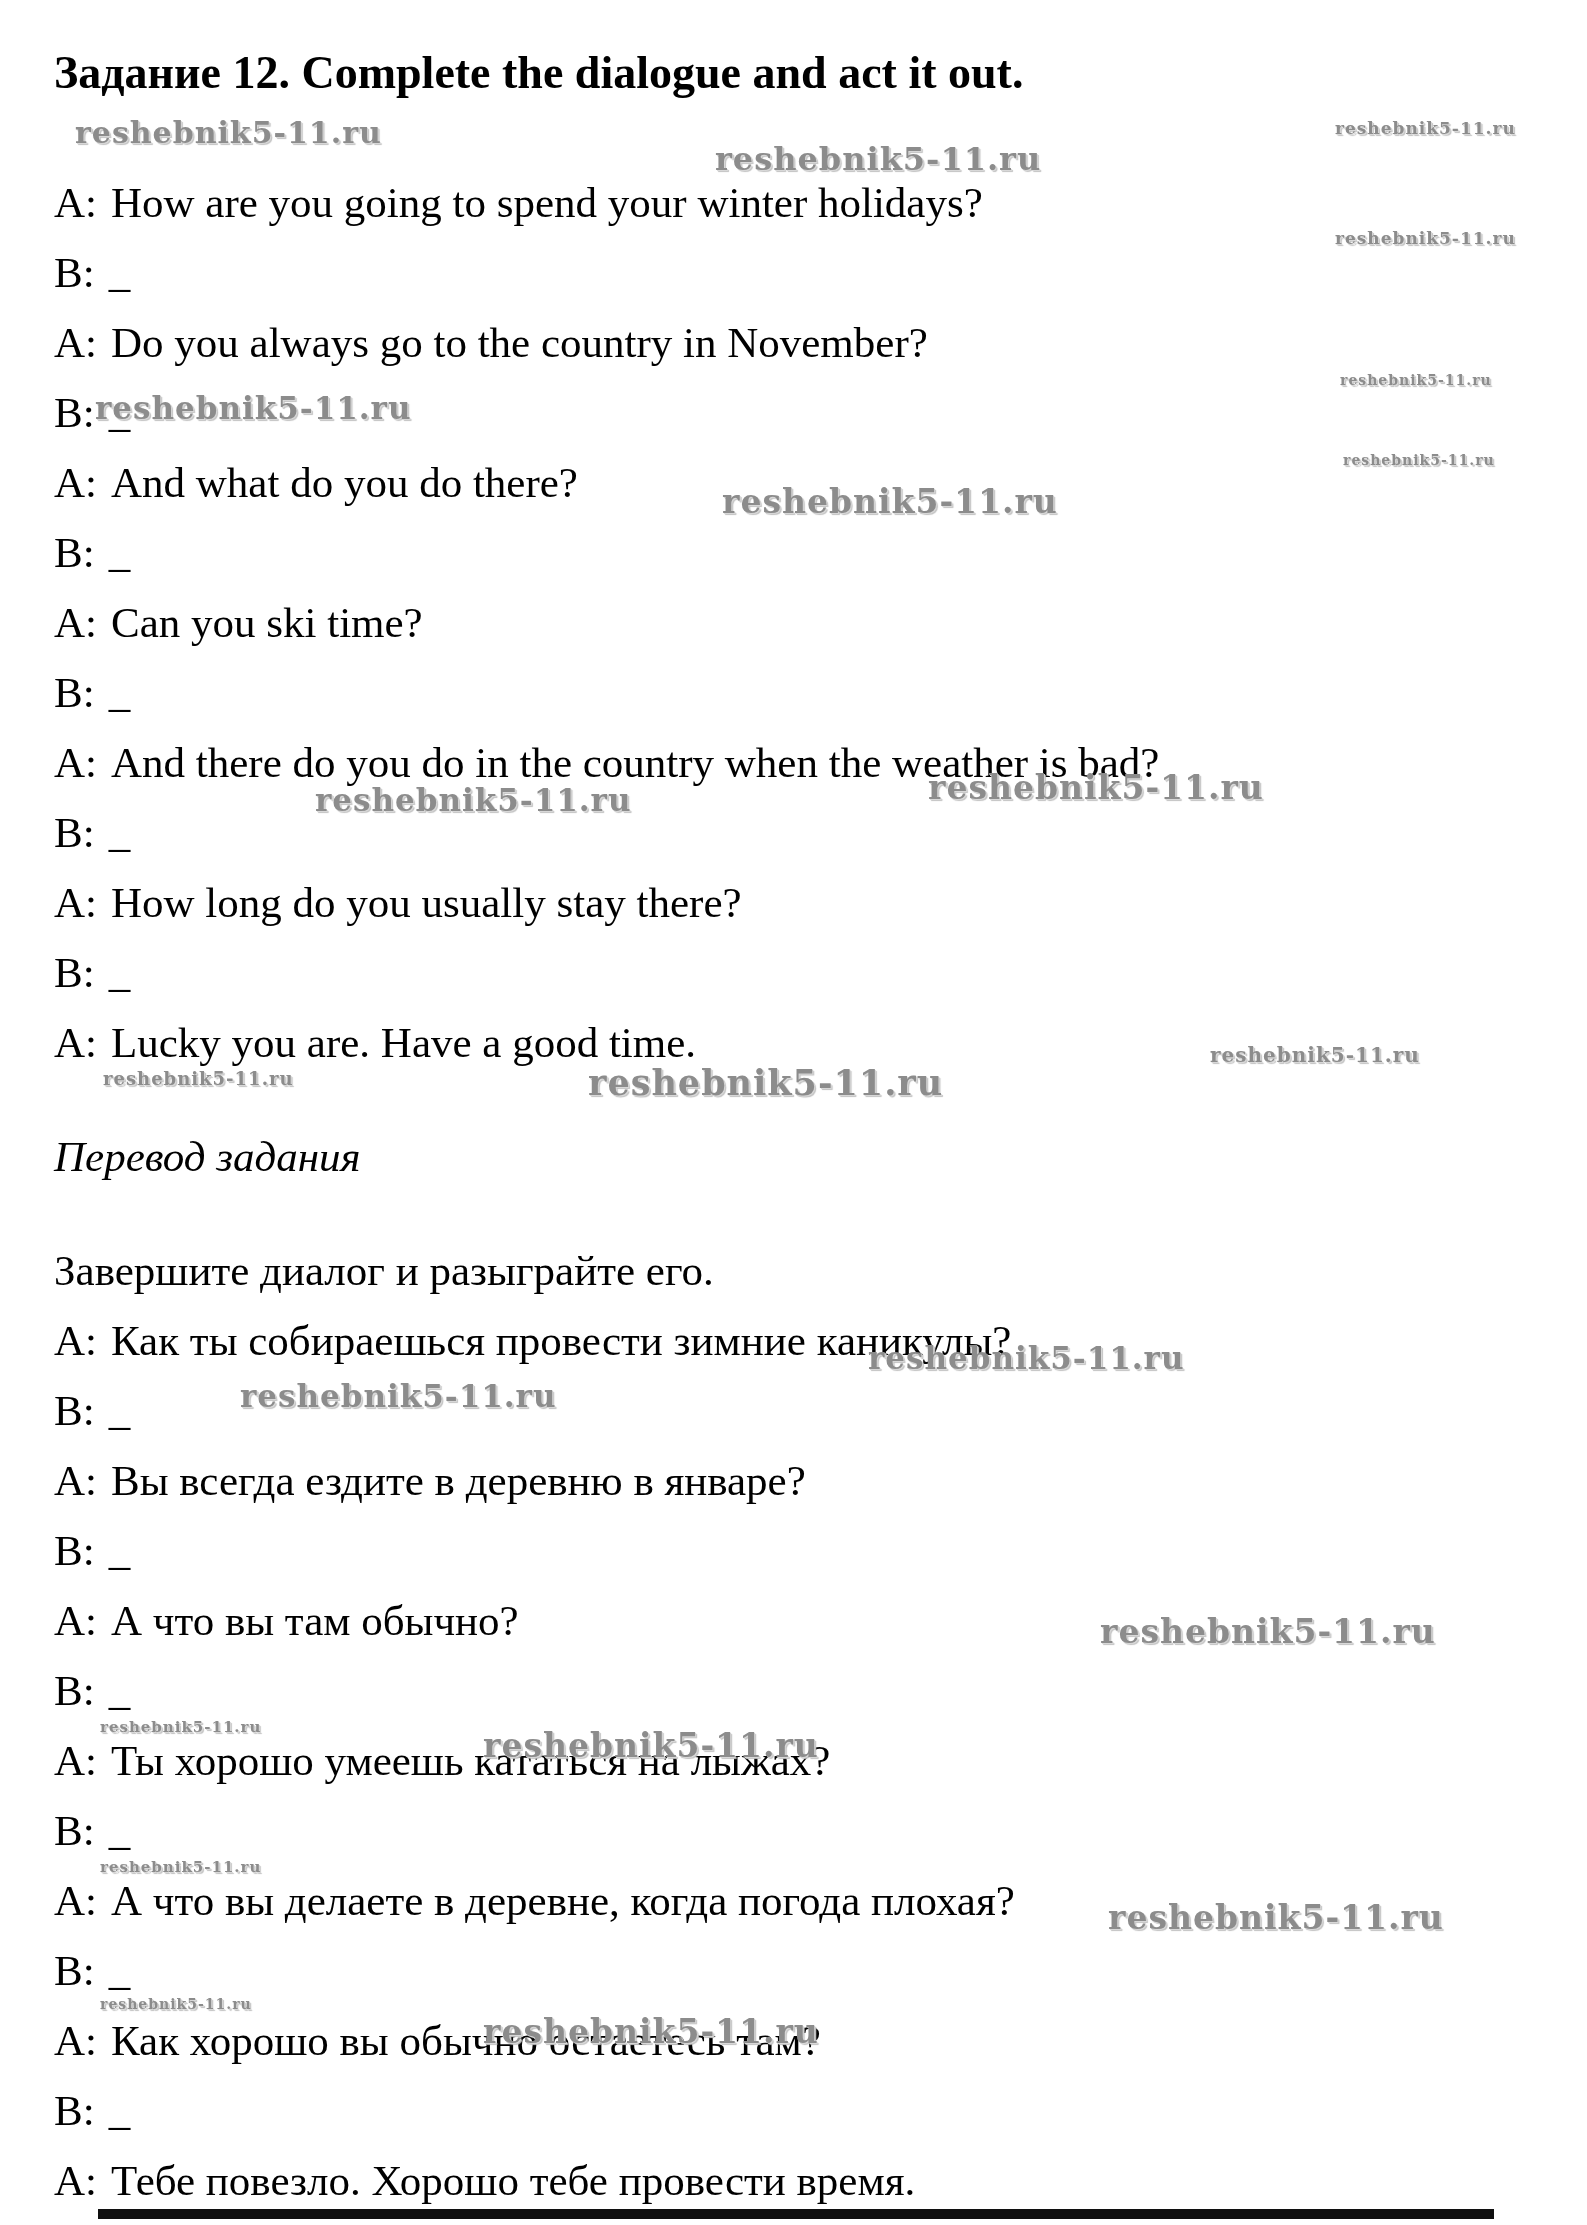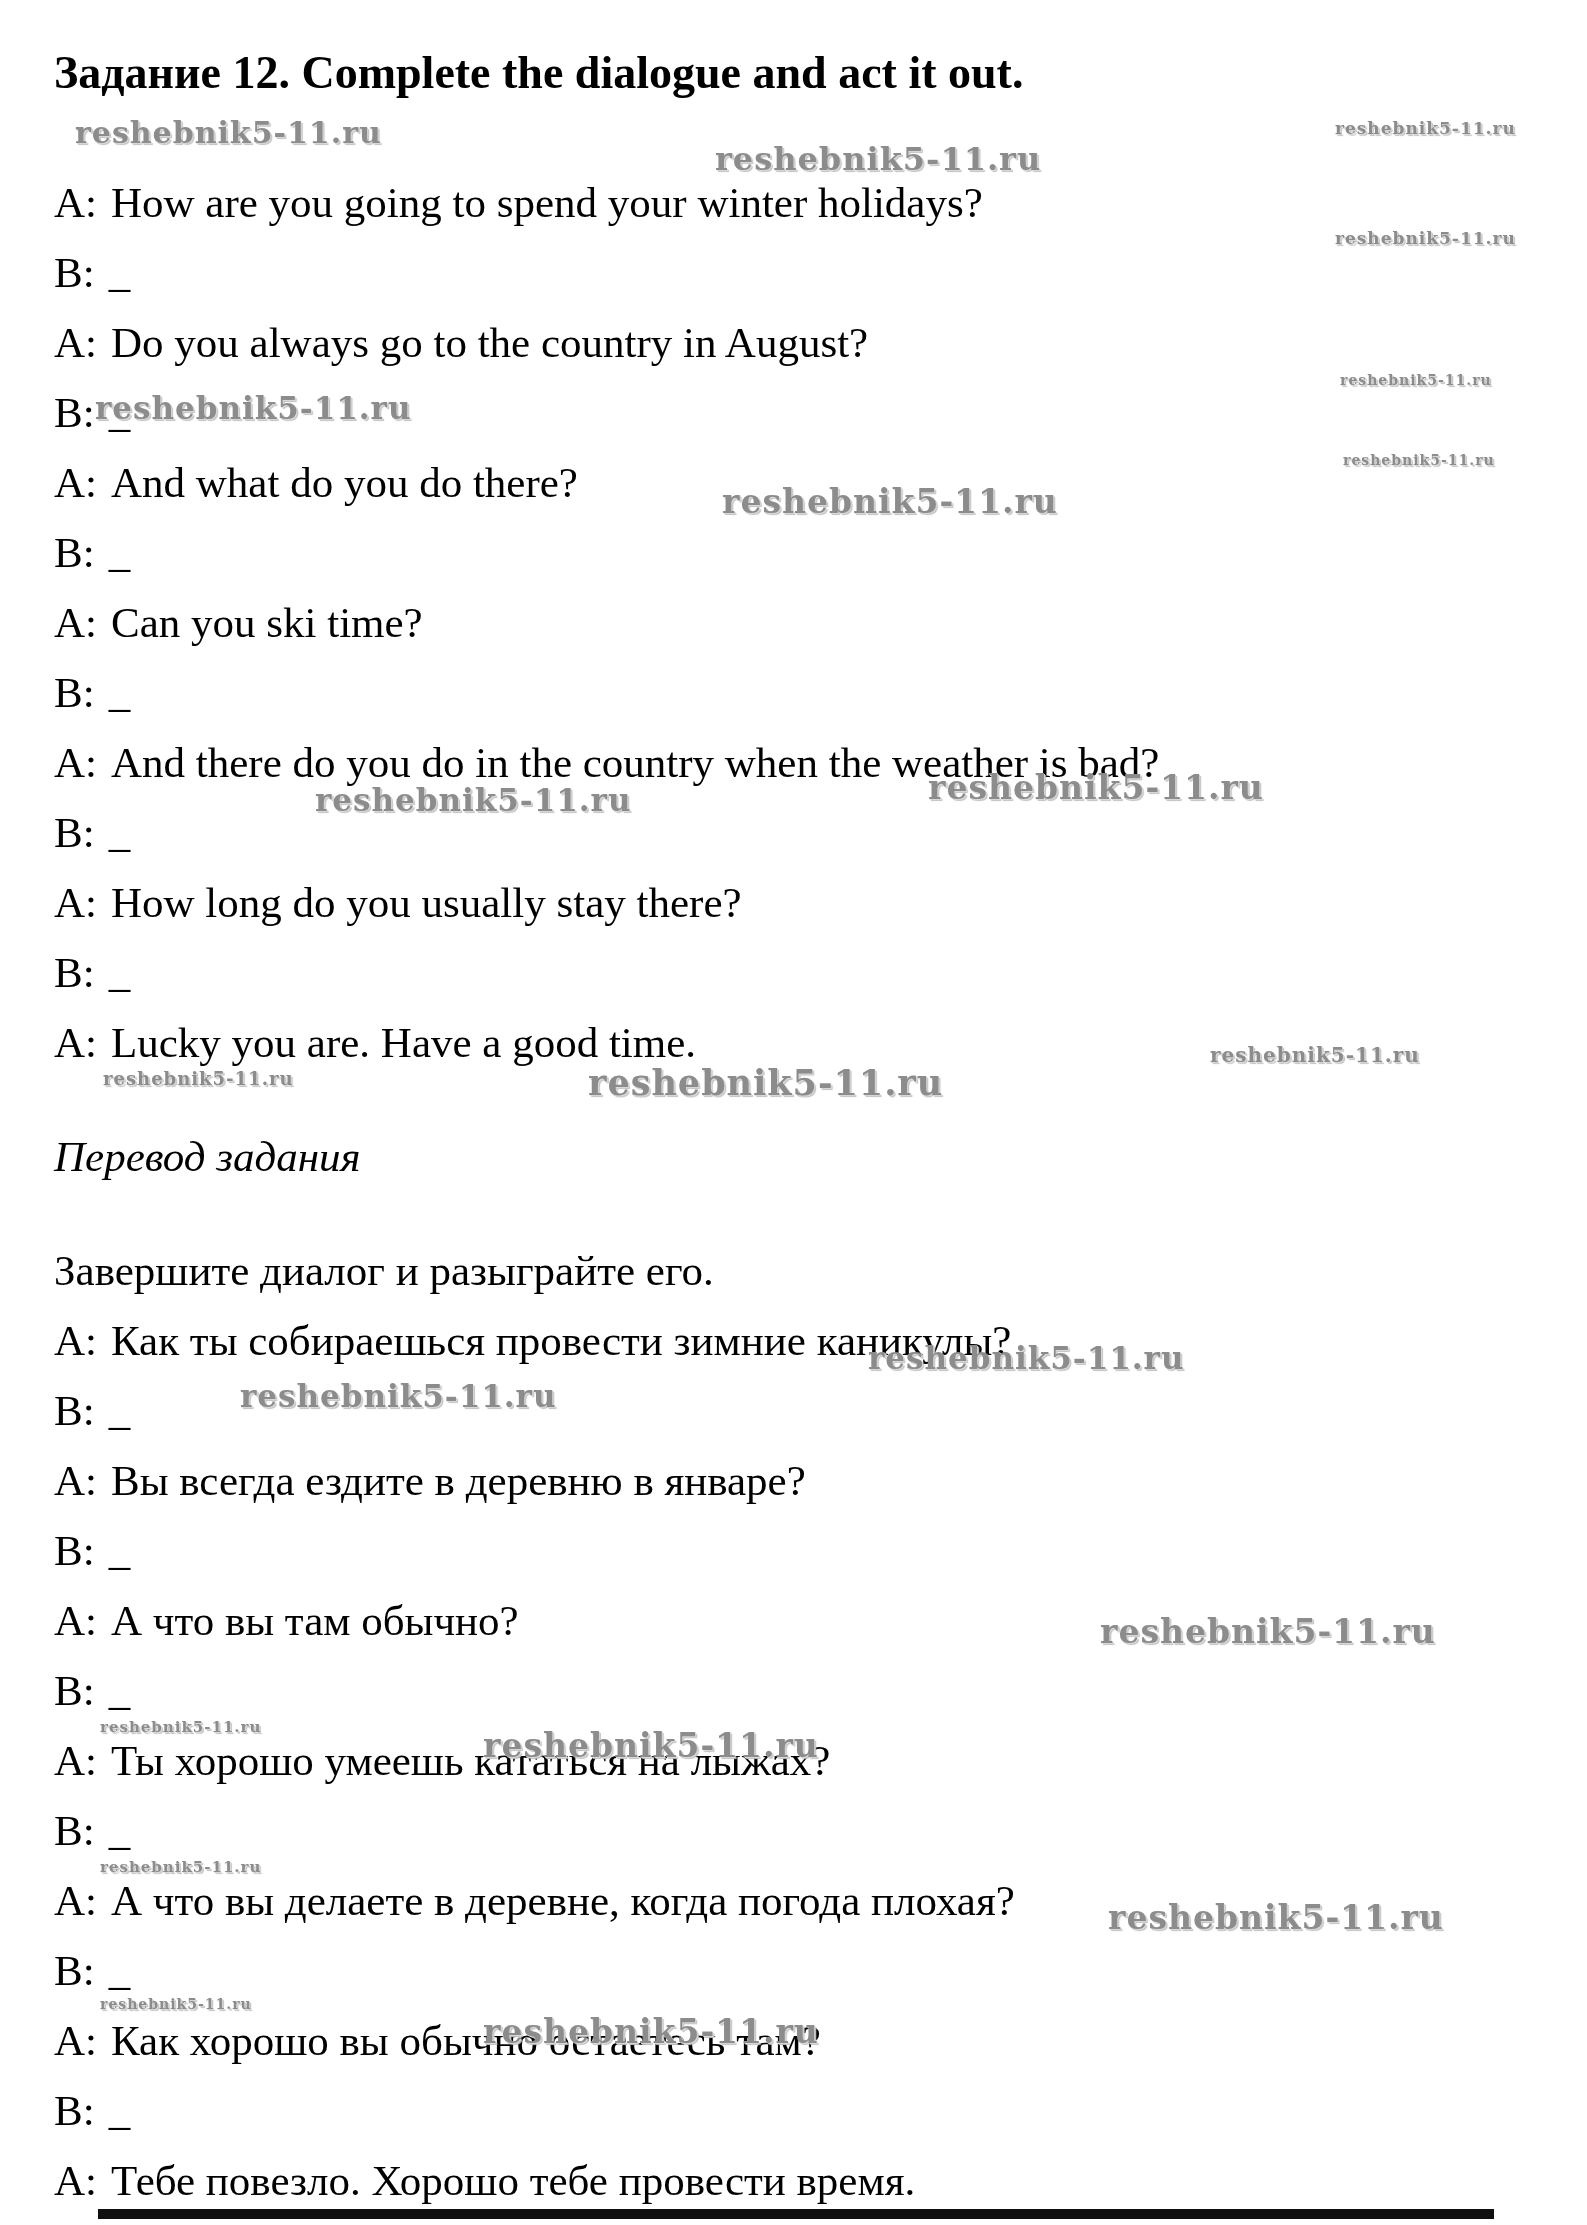--- a/index.html
+++ b/index.html
@@ -25,21 +25,21 @@
 </head>
 <body>
 
 <div class="content">
 
   <h1 class="doc-title">Задание 12. Complete the dialogue and act it out.</h1>
   <div class="after-title-gap"></div>
 
   <div class="line"><span class="sp">A:</span><span>How are you going to spend your winter holidays?</span></div>
   <div class="line"><span class="sp">B:</span><span>_</span></div>
-  <div class="line"><span class="sp">A:</span><span>Do you always go to the country in August?</span></div>
+  <div class="line"><span class="sp">A:</span><span>Do you always go to the country in November?</span></div>
   <div class="line"><span class="sp">B:</span><span>_</span></div>
   <div class="line"><span class="sp">A:</span><span>And what do you do there?</span></div>
   <div class="line"><span class="sp">B:</span><span>_</span></div>
   <div class="line"><span class="sp">A:</span><span>Can you ski time?</span></div>
   <div class="line"><span class="sp">B:</span><span>_</span></div>
   <div class="line"><span class="sp">A:</span><span>And there do you do in the country when the weather is bad?</span></div>
   <div class="line"><span class="sp">B:</span><span>_</span></div>
   <div class="line"><span class="sp">A:</span><span>How long do you usually stay there?</span></div>
   <div class="line"><span class="sp">B:</span><span>_</span></div>
   <div class="line"><span class="sp">A:</span><span>Lucky you are. Have a good time.</span></div>

